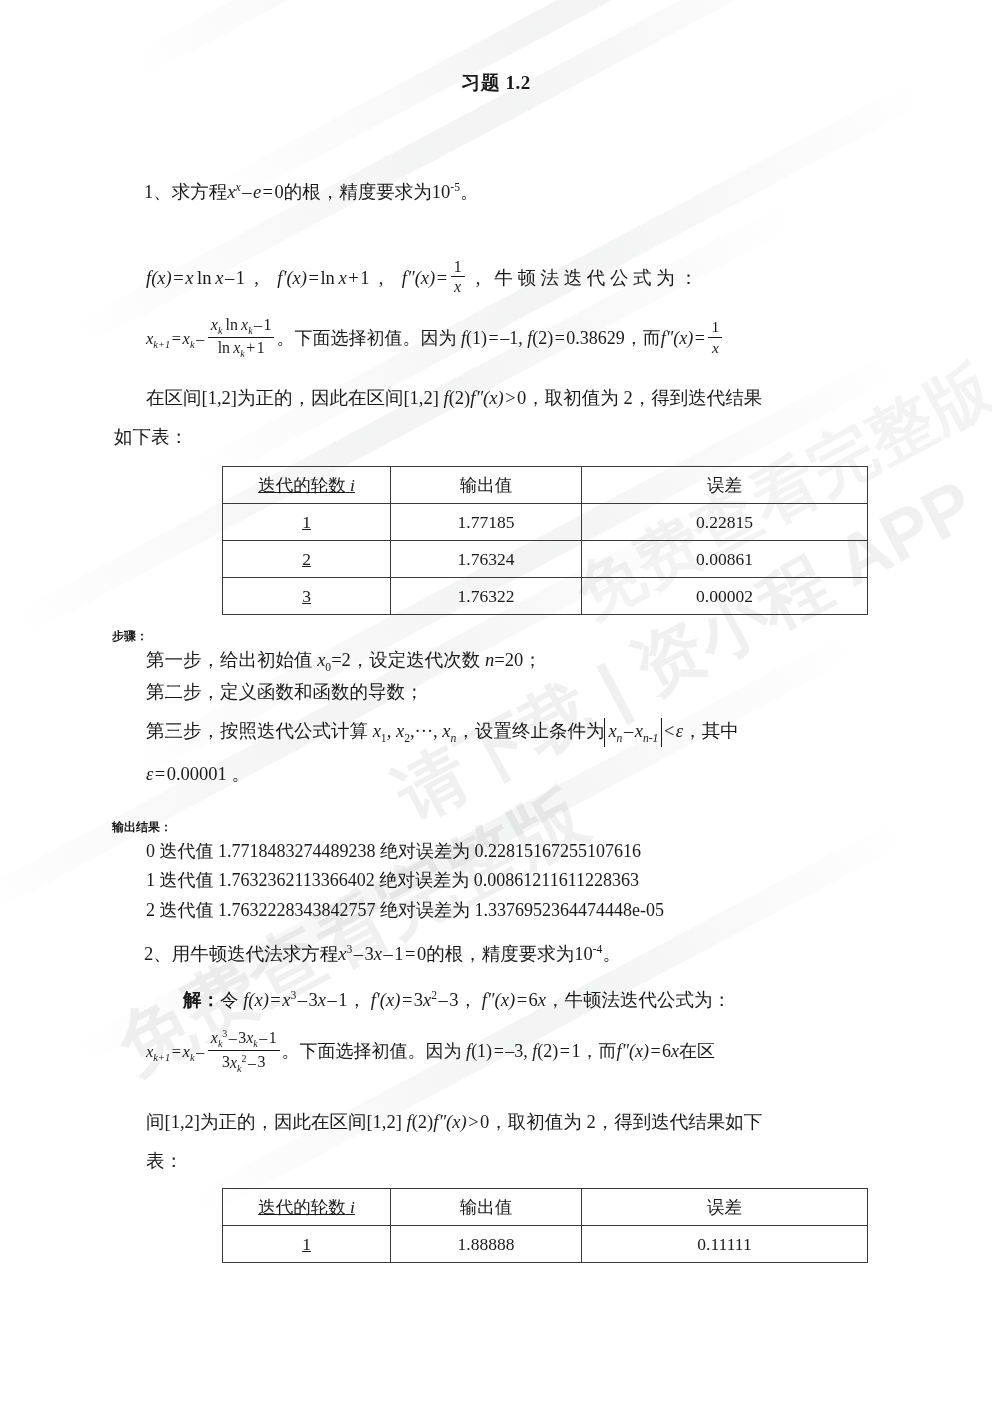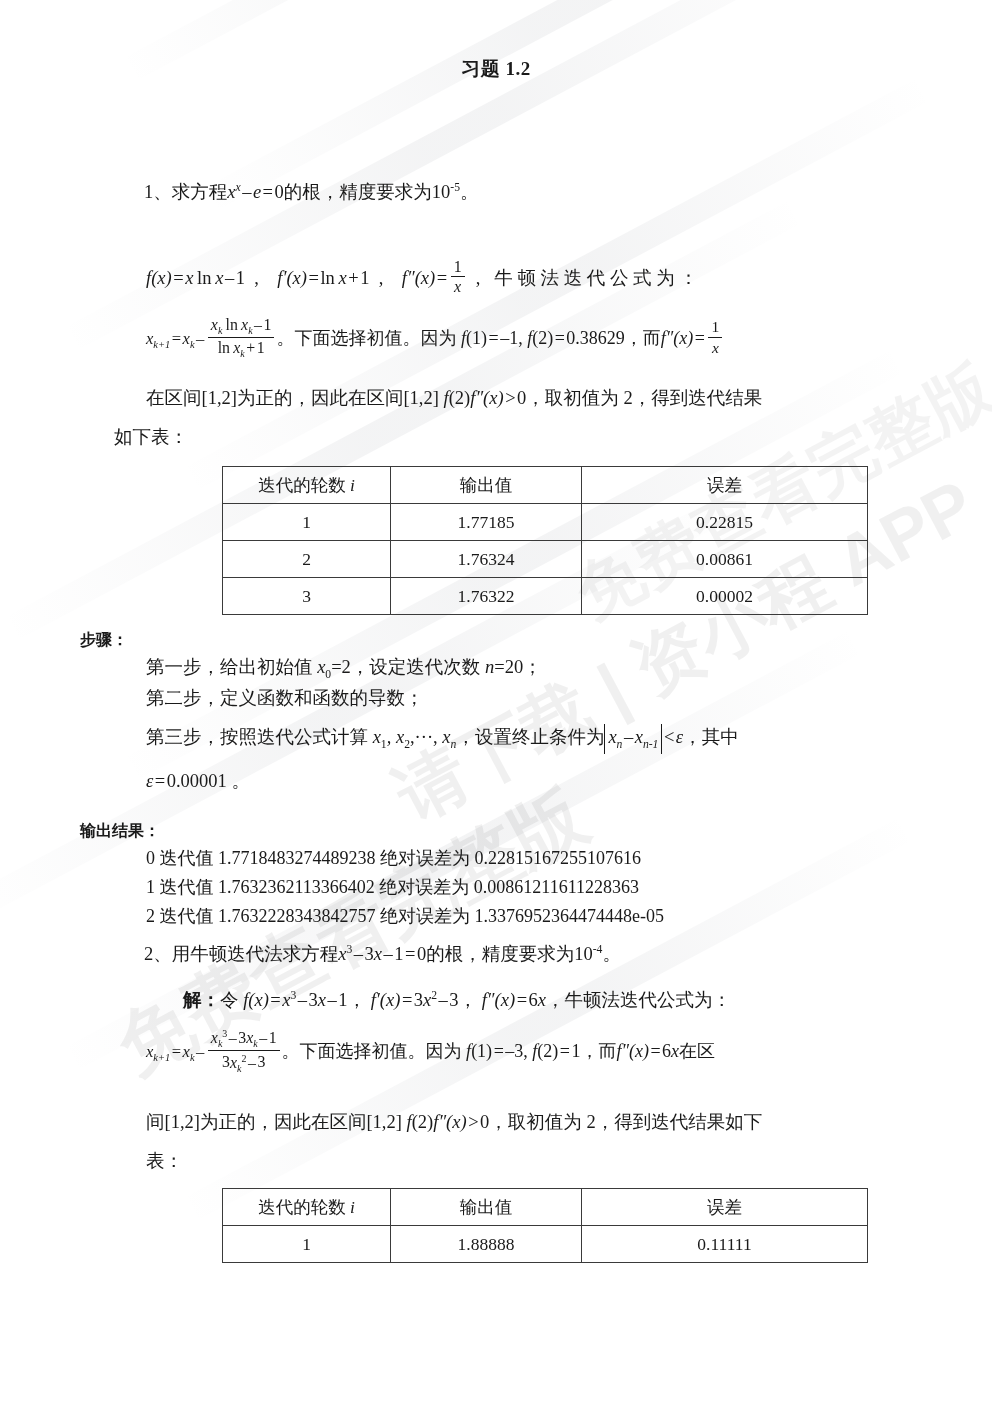--- a/index.html
+++ b/index.html
@@ -48,21 +48,21 @@
     position: relative;
     z-index: 2;
   }
 
   .doc-title {
     text-align: center;
     font-weight: bold;
     font-size: 19px;
     letter-spacing: 0.5px;
     margin: 0;
-    padding-top: 56px;
+    padding-top: 70px;
   }
 
   .block {
     position: absolute;
     left: 0;
     width: 992px;
   }
 
   .para {
     margin: 0;
@@ -130,41 +130,41 @@
   }
   .data-table td, .data-table th {
     border: 1.3px solid #3a3a3a;
     text-align: center;
     font-size: 17.5px;
     font-weight: normal;
     height: 36px;
     padding: 0 4px;
     background: transparent;
   }
-  .data-table .c0 { width: 159px; }
+  .data-table .c0 { width: 159px; text-decoration: underline; }
   .data-table .c1 { width: 182px; }
   .data-table .c2 { width: 277px; }
 
   .out-line {
     margin: 0;
     font-size: 18px;
     line-height: 1.62;
     padding-left: 146px;
   }
   .step-line {
     margin: 0;
     font-size: 18.5px;
     line-height: 1.62;
     padding-left: 146px;
   }
   .section-head {
     margin: 0;
-    font-size: 16px;
+    font-size: 12px;
     font-weight: bold;
-    padding-left: 80px;
+    padding-left: 112px;
     line-height: 1.6;
   }
 </style>
 </head>
 <body>
 
 <div id="page">
 
   <div id="watermark">
     <div class="wm-streak" style="left:120px; top:60px;  width:780px; transform:rotate(-28deg);"></div>

